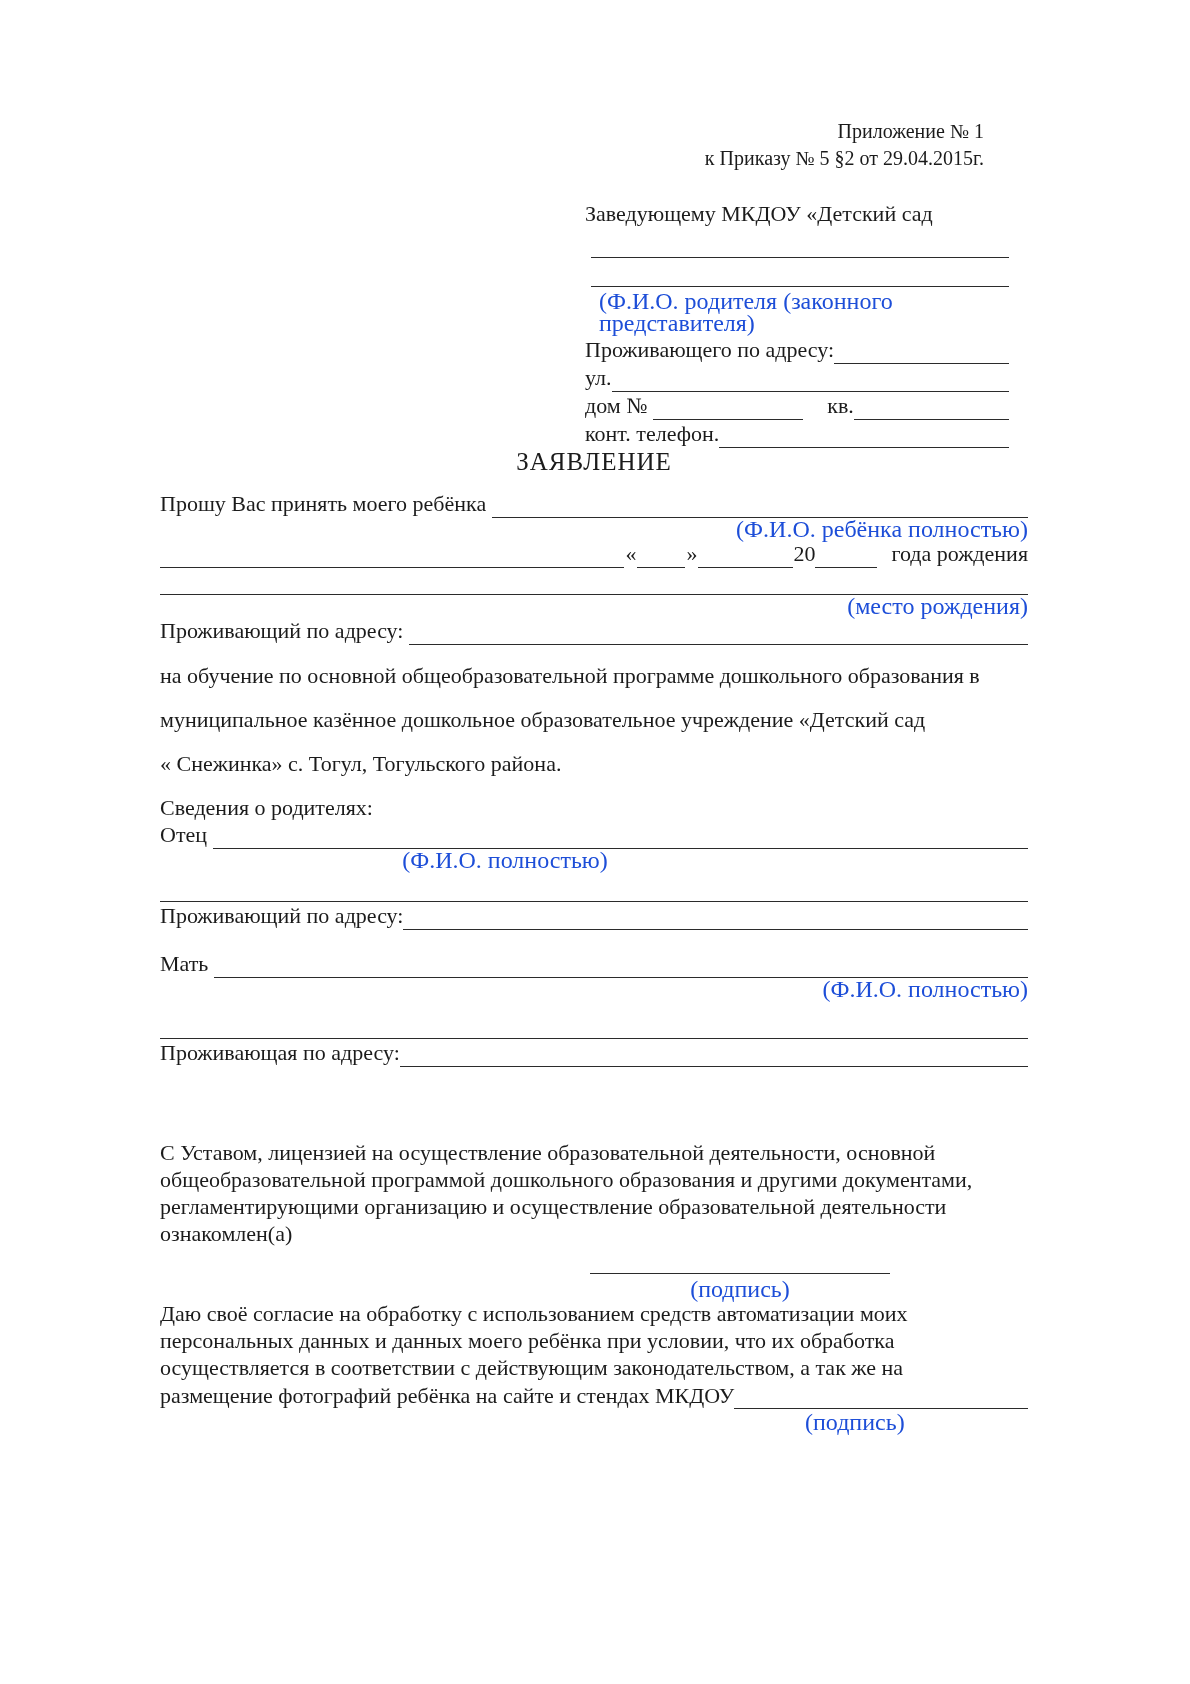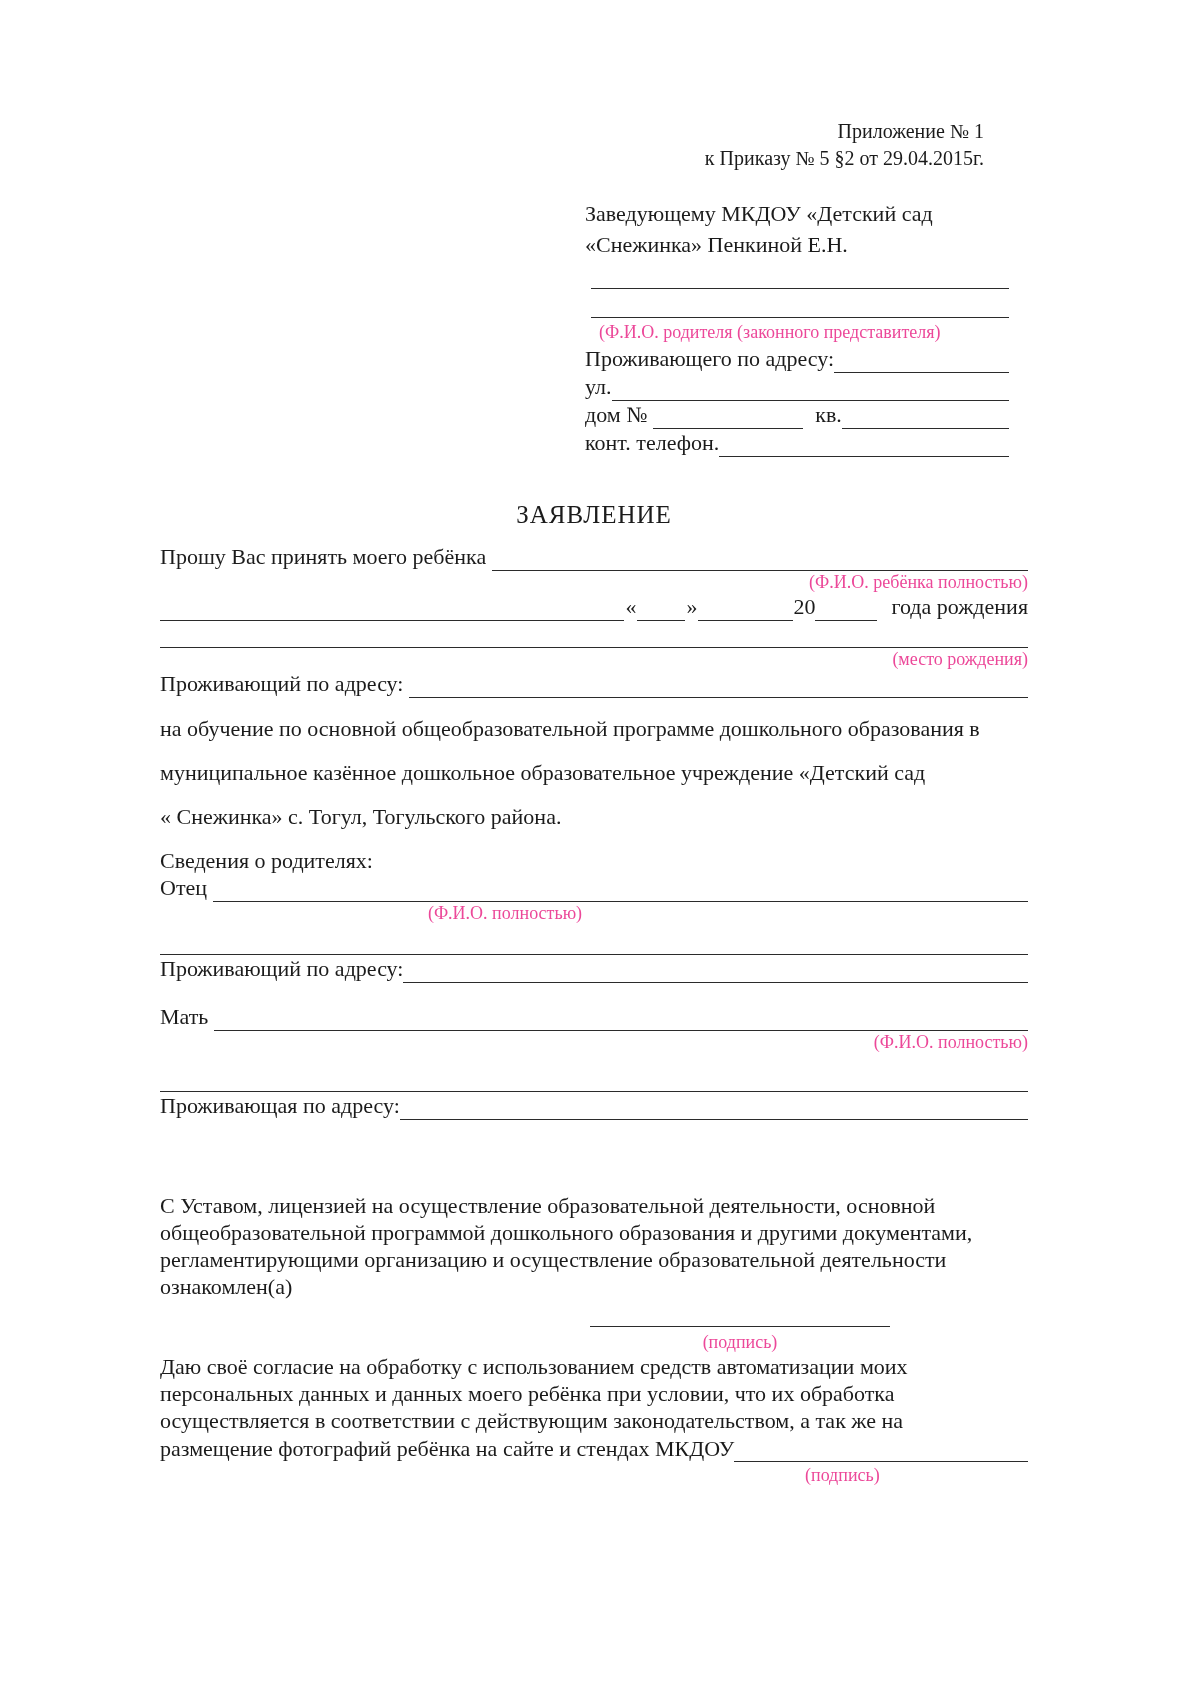--- a/index.html
+++ b/index.html
@@ -34,23 +34,23 @@
     margin-left: 425px;
     width: 424px;
     line-height: 31px;
   }
   .addressee .blankline {
     height: 28px;
     border-bottom: 1px solid #2b2b2b;
     margin-left: 6px;
   }
   .caption {
-    font-size: 18px;
+    font-size: 24px;
     line-height: 22px;
-    color: #ec4899;
+    color: #1d4ed8;
   }
   .addressee .caption {
     margin: 3px 0 2px 14px;
   }
   .frow {
     line-height: 29px;
     min-height: 29px;
   }
 
   
@@ -61,31 +61,30 @@
     min-height: 28px;
     justify-content: flex-end;
   }
   .blank {
     border-bottom: 1px solid #2b2b2b;
     height: 20px;
   }
   .grow { flex: 1 1 auto; }
   .nowrap { white-space: nowrap; }
   .ml6 { margin-left: 6px; }
-  .ml12 { margin-left: 12px; }
+  .ml12 { margin-left: 24px; }
   .w150 { width: 150px; }
   .w48 { width: 48px; }
   .w95 { width: 95px; }
   .w62 { width: 62px; }
 
   .title {
     text-align: center;
     font-size: 25px;
     letter-spacing: 1px;
-    margin-top: 44px;
     margin-bottom: 14px;
   }
 
   .body-block { margin-top: 0; }
   .center { text-align: right; }
   .fullblank {
     border-bottom: 1px solid #2b2b2b;
     height: 22px;
   }
   .mt4  { margin-top: 4px; }
@@ -134,21 +133,20 @@
 
 <div class="page">
 
   <div class="appendix">
     <div>Приложение № 1</div>
     <div>к Приказу № 5 §2 от 29.04.2015г.</div>
   </div>
 
   <div class="addressee">
     <div>Заведующему МКДОУ «Детский сад</div>
-    <div>«Снежинка» Пенкиной Е.Н.</div>
     <div class="blankline"></div>
     <div class="blankline"></div>
     <div class="caption">(Ф.И.О. родителя (законного представителя)</div>
     <div class="row frow">
       <span class="nowrap">Проживающего по адресу:</span>
       <span class="blank grow"></span>
     </div>
     <div class="row frow">
       <span class="nowrap">ул.</span>
       <span class="blank grow"></span>

